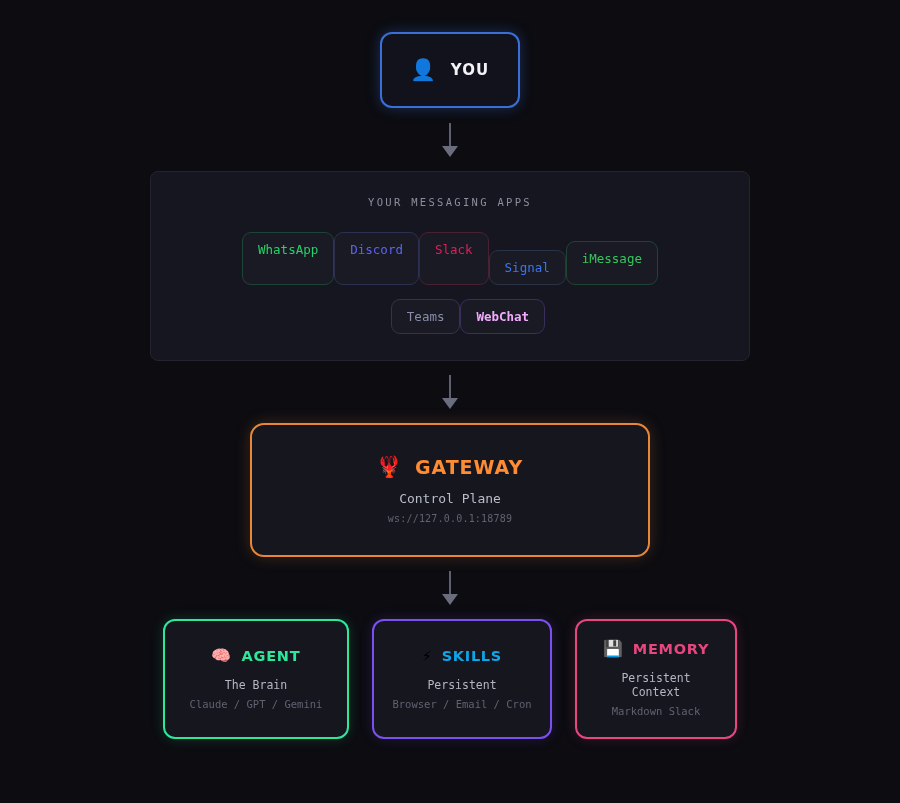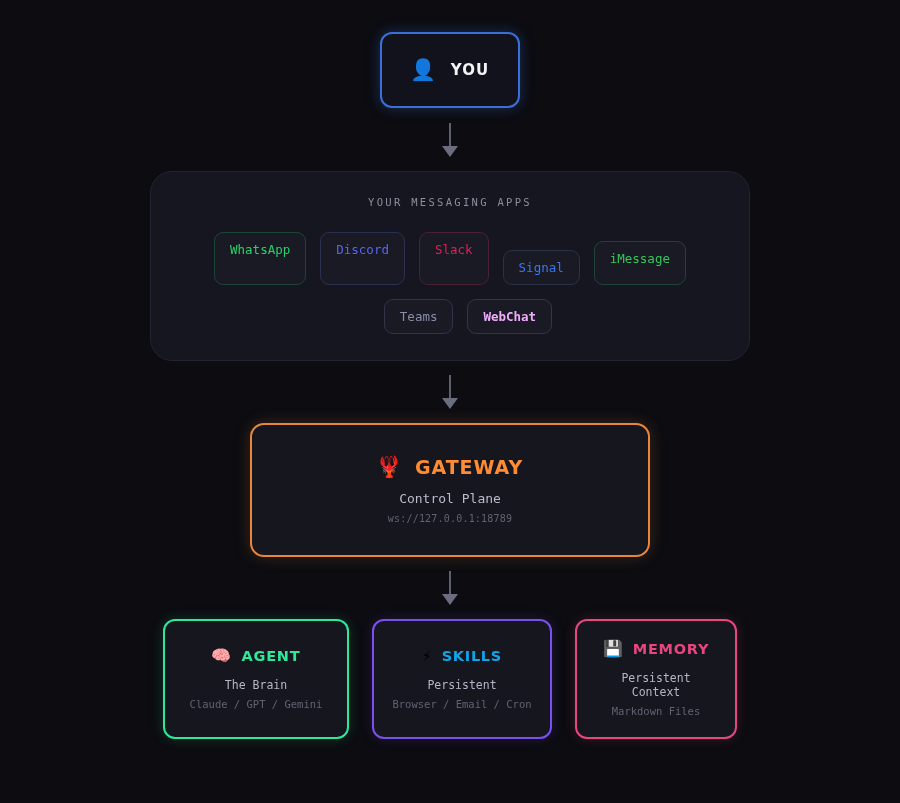--- a/index.html
+++ b/index.html
@@ -67,36 +67,35 @@
   .conn-3 .line { height: 23px; }
   .conn-1 { margin-top: 15px; margin-bottom: 14px; }
   .conn-2 { margin-top: 14px; margin-bottom: 14px; }
   .conn-3 { margin-top: 14px; margin-bottom: 14px; }
 
   
   .apps-panel {
     width: 600px;
     background: #15161f;
     border: 1px solid #23242f;
-    border-radius: 22px;
+    border-radius: 8px;
     padding: 24px 22px 26px;
     display: flex;
     flex-direction: column;
     align-items: center;
   }
   .apps-title {
     font-size: 10.5px;
     letter-spacing: 0.22em;
     color: #8b8e9e;
     margin-bottom: 24px;
   }
   .apps-row {
     display: flex;
     justify-content: center;
-    gap: 14px;
     flex-wrap: nowrap;
     margin-bottom: 14px;
   }
   .apps-row:last-child { margin-bottom: 0; padding-left: 36px; }
 
   .chip {
     padding: 9px 15px;
     border-radius: 9px;
     background: #191a24;
     border: 1px solid #2c2d3a;
@@ -257,15 +256,15 @@
       </div>
       <div class="card-sub">Persistent</div>
       <div class="card-meta">Browser / Email / Cron</div>
     </div>
     <div class="card card-memory">
       <div class="card-head">
         <span class="card-icon">💾</span>
         <span class="card-title">MEMORY</span>
       </div>
       <div class="card-sub">Persistent Context</div>
-      <div class="card-meta">Markdown Files</div>
+      <div class="card-meta">Markdown Slack</div>
     </div>
   </div>
 
 </body></html>

